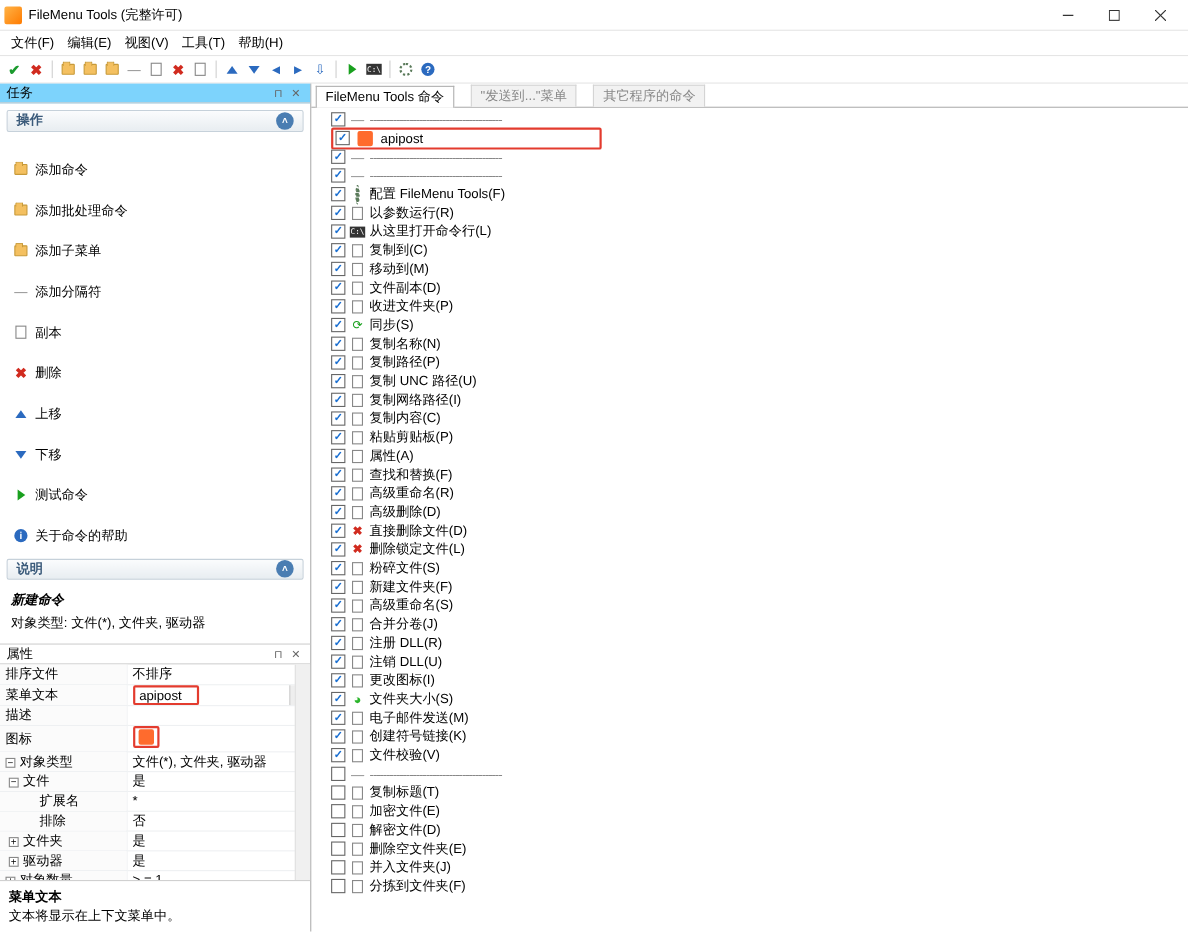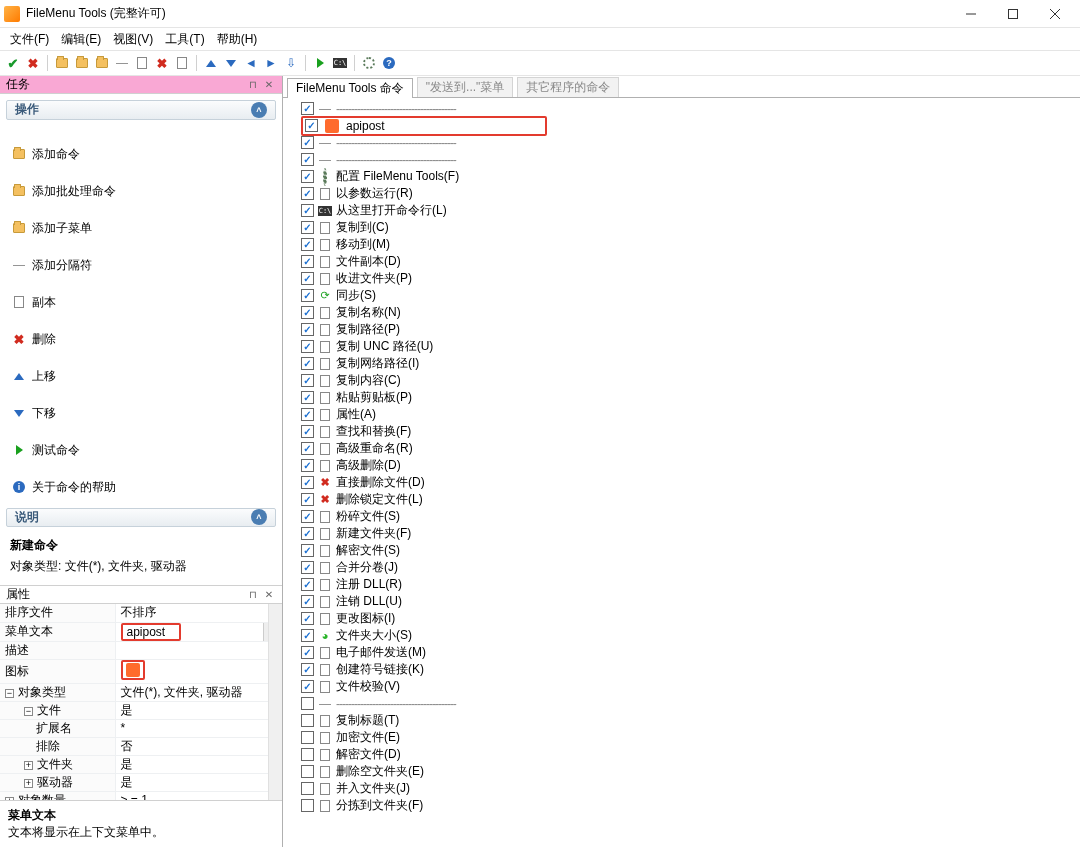--- a/index.html
+++ b/index.html
@@ -20,63 +20,63 @@
 .toolbar { height: 26px; display: flex; align-items: center; padding: 0 4px; border-top: 1px solid #e5e5e5; border-bottom: 1px solid #e5e5e5; gap: 2px; }
 .tb-btn { width: 18px; height: 18px; display: flex; align-items: center; justify-content: center; border-radius: 2px; }
 .tb-sep { width: 1px; height: 16px; background: #d0d0d0; margin: 0 3px; }
 
 
 .main { flex: 1; display: flex; min-height: 0; }
 .left { width: 283px; display: flex; flex-direction: column; border-right: 1px solid #b0b0b0; }
 .right { flex: 1; display: flex; flex-direction: column; min-height: 0; }
 
 
-.panel-hdr { height: 22px; border-bottom: 1px solid #d0d0d0; display: flex; align-items: center; padding: 0 6px; background: #f9a8d4; }
+.panel-hdr { height: 22px; border-bottom: 1px solid #d0d0d0; display: flex; align-items: center; padding: 0 6px; background: #7dd3fc; }
 .panel-hdr .title { flex: 1; }
 .panel-hdr .btn { width: 14px; height: 14px; margin-left: 2px; display: flex; align-items: center; justify-content: center; font-size: 10px; color: #666; }
 
 
 .group-hdr { height: 24px; background: linear-gradient(#fbfcfd,#e8edf1); border: 1px solid #c6d1da; margin: 6px; border-radius: 2px; display: flex; align-items: center; padding: 0 8px; color: #3a5a7a; font-weight: bold; }
 .group-hdr .chev { width: 16px; height: 16px; border-radius: 50%; background: #4a7db2; color: #fff; display: flex; align-items: center; justify-content: center; font-size: 9px; }
 .group-hdr .t { flex: 1; }
 
 .ops-list { padding: 0 6px 6px 6px; }
 .op-item { display: flex; align-items: center; height: 17px; padding-left: 6px; gap: 6px; margin-top: 20px; }
 .op-item .ic { width: 14px; height: 14px; display: flex; align-items: center; justify-content: center; }
 
 .desc-box { padding: 4px 10px 10px 10px; }
-.desc-box .dt { font-weight: bold; margin-bottom: 4px; }
+.desc-box .dt { font-weight: bold; margin-bottom: 4px; font-style: italic; }
 
 .left-spacer { flex: 1; }
 
 
 .props-hdr { height: 22px; border-top: 1px solid #d0d0d0; border-bottom: 1px solid #d0d0d0; display: flex; align-items: center; padding: 0 6px; }
 .props-hdr .t { flex: 1; }
 .props-hdr .btn { width: 14px; height: 14px; margin-left: 2px; display: flex; align-items: center; justify-content: center; font-size: 10px; color: #666; }
 
 .props-body { height: 246px; overflow: hidden; position: relative; }
 .prop-grid { width: 100%; border-collapse: collapse; }
 .prop-grid td { border-bottom: 1px solid #eef0f2; border-right: 1px solid #eef0f2; height: 18px; padding: 0 5px; vertical-align: middle; position: relative; }
 .prop-grid td.lab { width: 115px; background: #fbfbfb; }
-.prop-grid td.indent { padding-left: 24px; }
+.prop-grid td.indent { padding-left: 8px; }
 .prop-grid td.indent2 { padding-left: 36px; }
 .prop-grid tr.cat td.lab { font-weight: bold; background: #efefef; color: #555; }
 .expander { display:inline-block; width:9px; height:9px; border:1px solid #888; margin-right:4px; text-align:center; line-height:7px; font-size:9px; background:#fff; }
 
 .highlight-red { border: 2px solid #e33b2e; border-radius: 2px; }
 
 .ellips-btn { position:absolute; right:0; top:0; bottom:0; width:18px; background:#eee; border-left:1px solid #ccc; display:flex; align-items:center; justify-content:center; }
 
 .props-scroll { position:absolute; right:0; top:0; bottom:0; width:14px; background:#f0f0f0; border-left:1px solid #e0e0e0; }
 
 .hint-box { border-top: 1px solid #d0d0d0; padding: 6px 8px; }
 .hint-box .ht { font-weight: bold; }
 
 
-.tabs { height: 22px; display: flex; align-items: flex-end; border-bottom: 1px solid #b0b0b0; padding-left: 4px; gap: 4px; }
+.tabs { height: 22px; display: flex; align-items: flex-end; border-bottom: 1px solid #b0b0b0; padding-left: 4px; gap: 15px; }
 .tab { height: 20px; padding: 0 8px; border: 1px solid #b0b0b0; border-bottom: none; display: flex; align-items: center; background: #fff; position: relative; top: 1px; }
 .tab.inactive { background: #f2f2f2; color: #888; top: 0; border-color: #d4d4d4; }
 
 .tree { flex: 1; overflow: auto; padding: 2px 2px 2px 6px; }
 .tree-inner { display: block; }
 .node { display: flex; align-items: center; height: 17px; white-space: nowrap; padding-left: 12px; }
 .node .chk { width: 13px; height: 13px; border: 1px solid #666; margin-right: 3px; display:flex; align-items:center; justify-content:center; font-size:10px; background:#fff; }
 .node .chk.checked::after { content:"✓"; color:#1a6fd1; font-weight:bold; line-height:1; }
 .node .nic { width: 16px; height: 16px; margin-right: 3px; display:flex; align-items:center; justify-content:center; }
 .node .sep-line { color: #888; letter-spacing: -1px; }
@@ -543,21 +543,21 @@
             <span class="nic">
               <span class="i-file"></span>
             </span>
             <span>新建文件夹(F)</span>
           </div>
           <div class="node">
             <span class="chk checked"></span>
             <span class="nic">
               <span class="i-file"></span>
             </span>
-            <span>解密文件(S)</span>
+            <span>高级重命名(S)</span>
           </div>
           <div class="node">
             <span class="chk checked"></span>
             <span class="nic">
               <span class="i-file"></span>
             </span>
             <span>合并分卷(J)</span>
           </div>
           <div class="node">
             <span class="chk checked"></span>

